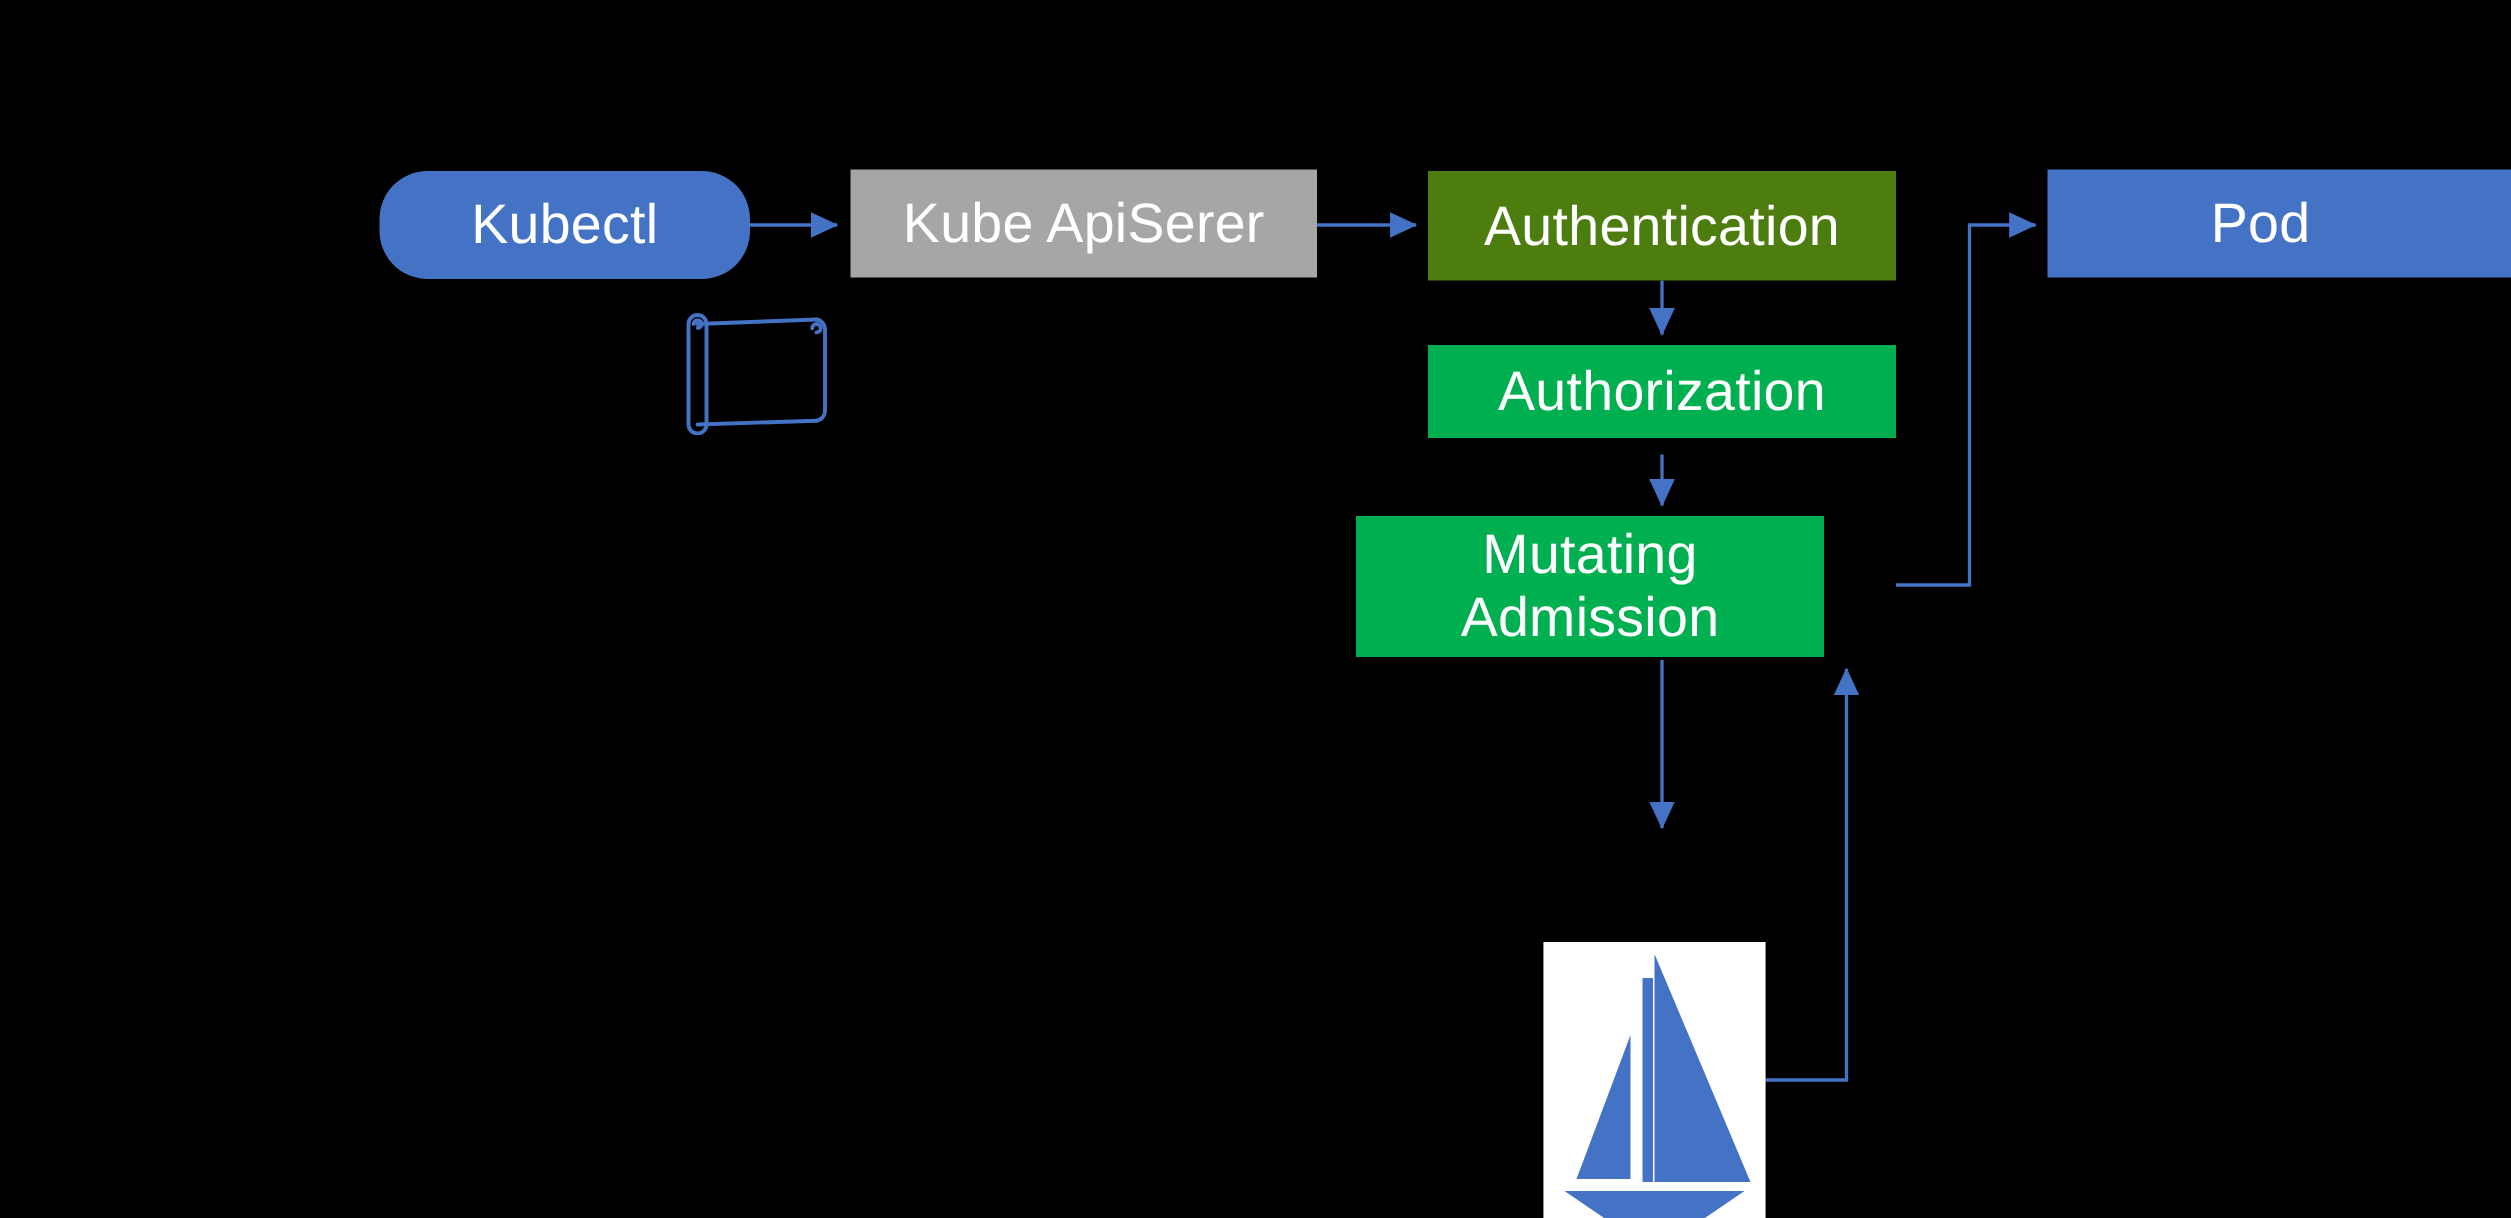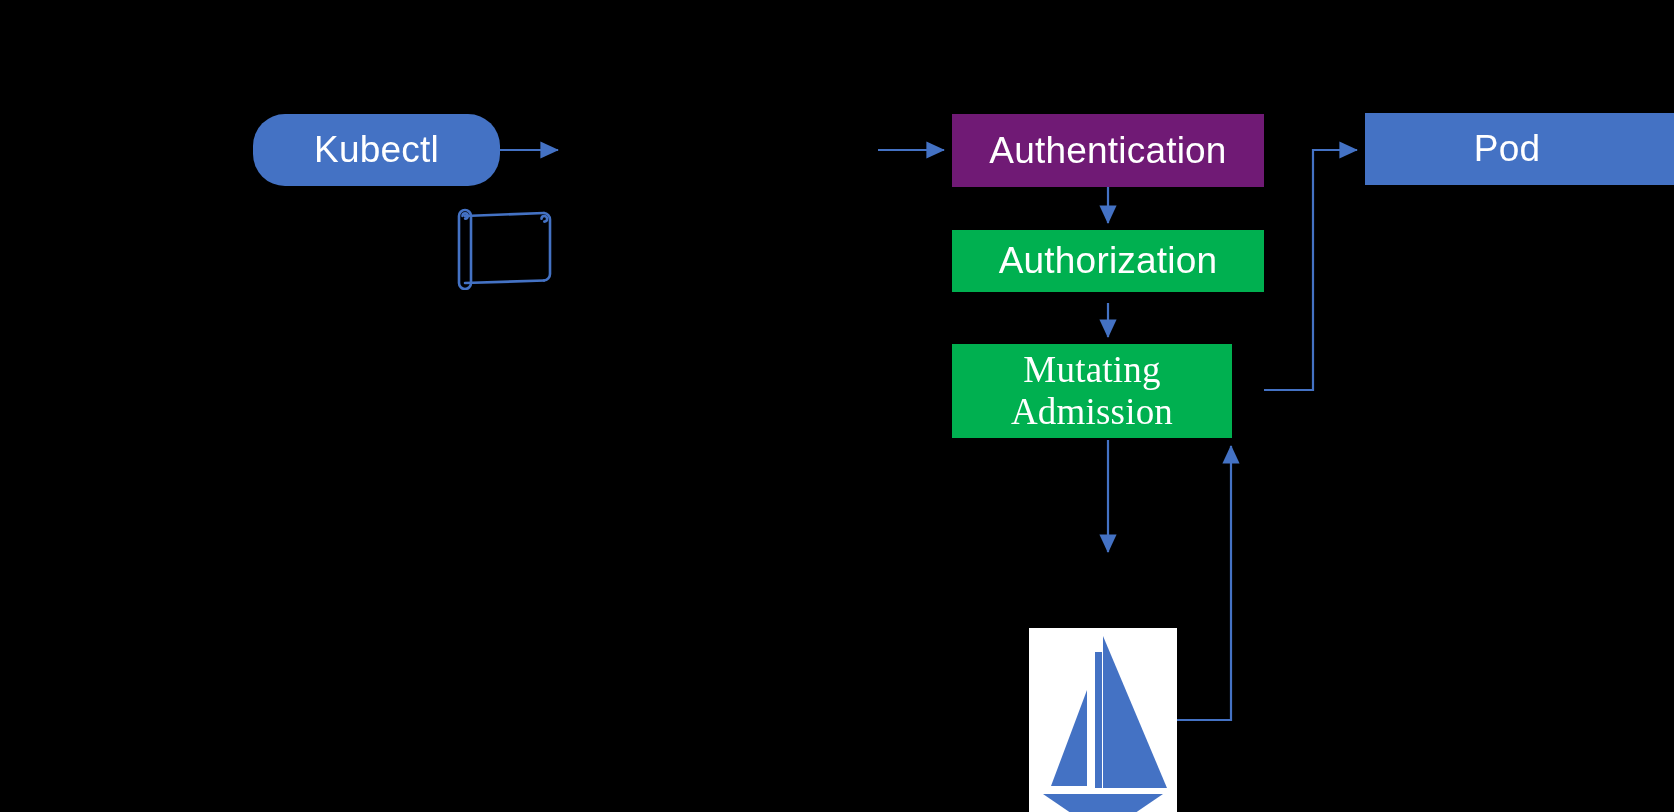--- a/index.html
+++ b/index.html
@@ -46,41 +46,40 @@
     width: 311px;
     height: 72px;
     background: #A6A6A6;
     font-size: 37px;
   }
   .node-authn {
     left: 952px;
     top: 114px;
     width: 312px;
     height: 73px;
-    background: #701a75;
+    background: #4d7c0f;
     font-size: 37px;
   }
   .node-authz {
     left: 952px;
     top: 230px;
     width: 312px;
     height: 62px;
     background: #00B050;
     font-size: 37px;
   }
   .node-mutating {
-    left: 952px;
+    left: 904px;
     top: 344px;
-    width: 280px;
+    width: 312px;
     height: 94px;
     background: #00B050;
     font-size: 37px;
     flex-direction: column;
     line-height: 1.14;
-    font-family: Liberation Serif, serif;
   }
   .node-pod {
     left: 1365px;
     top: 113px;
     width: 330px;
     height: 72px;
     background: #4472C4;
     font-size: 37px;
     justify-content: center;
     padding-right: 46px;
@@ -156,20 +155,21 @@
       <line x1="1108" y1="440" x2="1108" y2="552" stroke="#4472C4" stroke-width="2.2" marker-end="url(#ah-d)"></line>
     </g>
 
     <g>
       <path d="M1177,720 L1231,720 L1231,446" fill="none" stroke="#4472C4" stroke-width="2.2" marker-end="url(#ah-d)"></path>
     </g>
   </svg>
 
   <div class="node node-kubectl">Kubectl</div>
 
+  <div class="node node-apiserver">Kube ApiSerer</div>
 
   <div class="node node-authn">Authentication</div>
 
   <div class="node node-authz">Authorization</div>
 
   <div class="node node-mutating">Mutating
 Admission</div>
 
   <div class="node node-pod">Pod</div>
 

